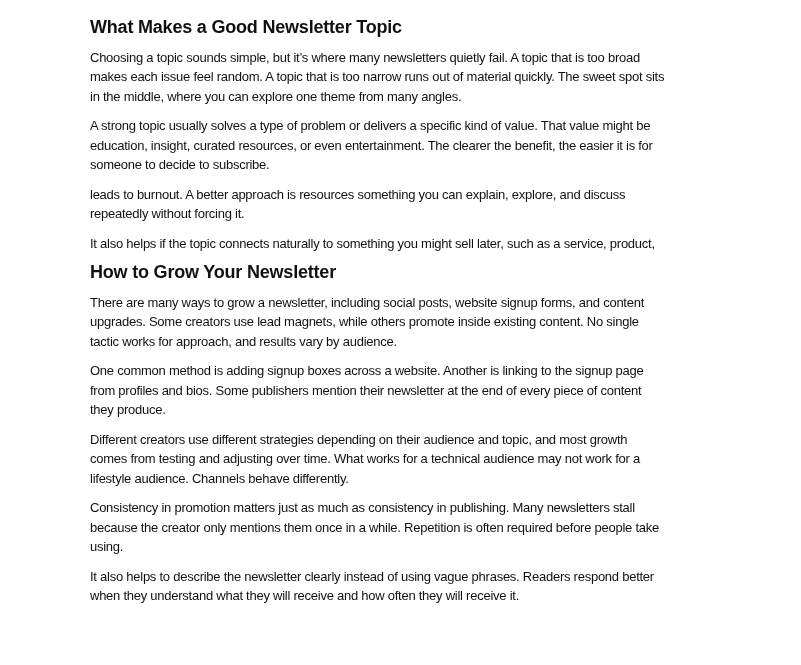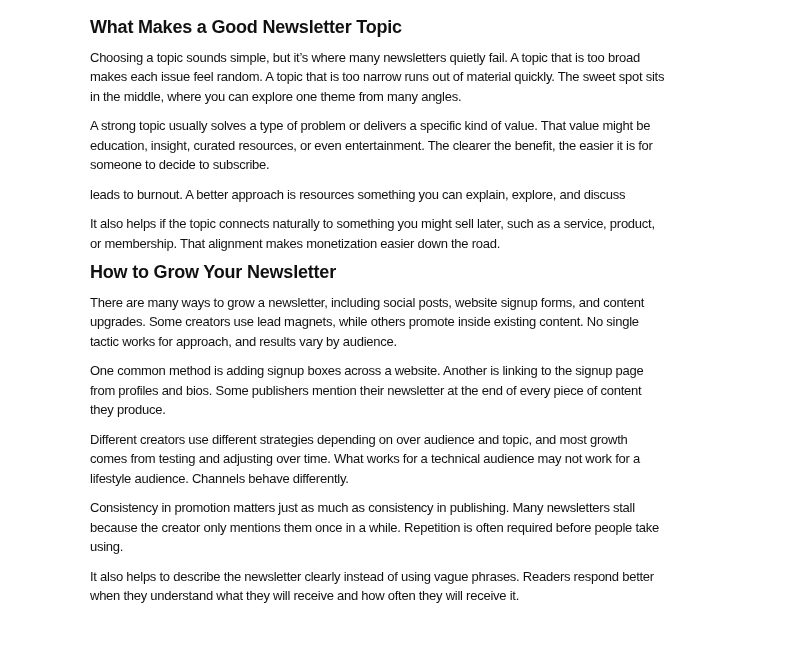--- a/index.html
+++ b/index.html
@@ -55,45 +55,45 @@
     </p>
 
     <p class="para">
       <span class="line">A strong topic usually solves a type of problem or delivers a specific kind of value. That value might be</span>
       <span class="line">education, insight, curated resources, or even entertainment. The clearer the benefit, the easier it is for</span>
       <span class="line">someone to decide to subscribe.</span>
     </p>
 
     <p class="para">
       <span class="line">leads to burnout. A better approach is resources something you can explain, explore, and discuss</span>
+      <span class="line">repeatedly without forcing it.</span>
     </p>
 
     <p class="para">
       <span class="line">It also helps if the topic connects naturally to something you might sell later, such as a service, product,</span>
-      <span class="line">or membership. That alignment makes monetization easier down the road.</span>
     </p>
   </div>
 
   <div>
     <div class="heading">How to Grow Your Newsletter</div>
 
     <p class="para">
       <span class="line">There are many ways to grow a newsletter, including social posts, website signup forms, and content</span>
       <span class="line">upgrades. Some creators use lead magnets, while others promote inside existing content. No single</span>
       <span class="line">tactic works for approach, and results vary by audience.</span>
     </p>
 
     <p class="para">
       <span class="line">One common method is adding signup boxes across a website. Another is linking to the signup page</span>
       <span class="line">from profiles and bios. Some publishers mention their newsletter at the end of every piece of content</span>
       <span class="line">they produce.</span>
     </p>
 
     <p class="para">
-      <span class="line">Different creators use different strategies depending on over audience and topic, and most growth</span>
+      <span class="line">Different creators use different strategies depending on their audience and topic, and most growth</span>
       <span class="line">comes from testing and adjusting over time. What works for a technical audience may not work for a</span>
       <span class="line">lifestyle audience. Channels behave differently.</span>
     </p>
 
     <p class="para">
       <span class="line">Consistency in promotion matters just as much as consistency in publishing. Many newsletters stall</span>
       <span class="line">because the creator only mentions them once in a while. Repetition is often required before people take</span>
       <span class="line">using.</span>
     </p>
 

